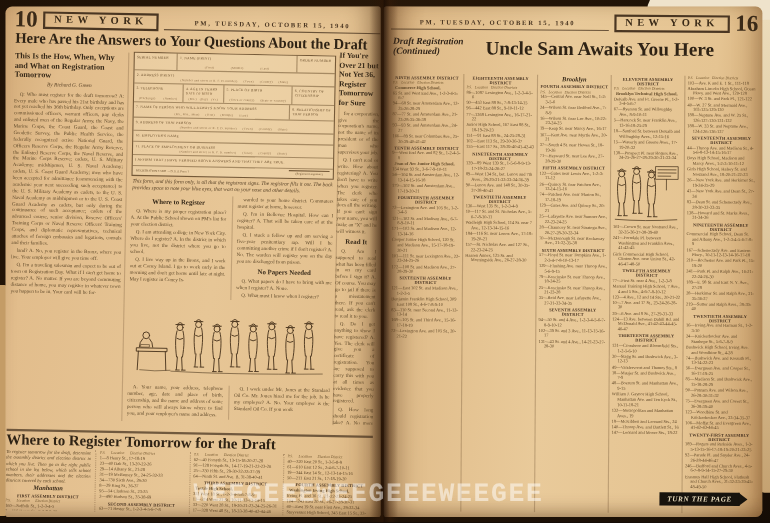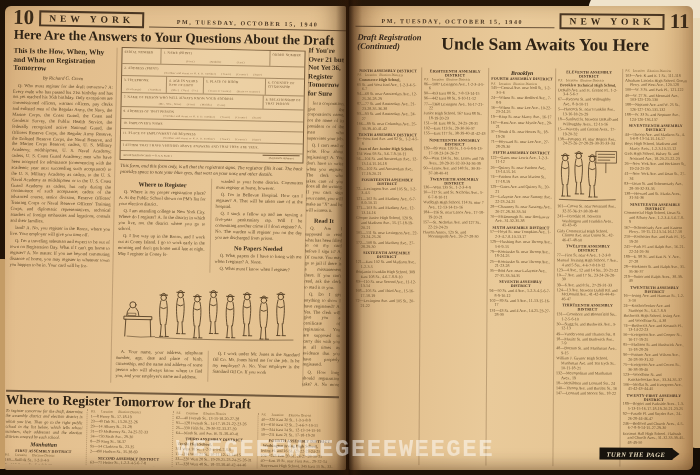--- a/index.html
+++ b/index.html
@@ -299,21 +299,21 @@
 
   <div class="gutter"></div>
 
   <div class="page right">
     <div class="tilt-r">
       <div class="masthead rp">
         <div class="mast-left">
           <div class="dateline">PM, TUESDAY, OCTOBER 15, 1940</div>
         </div>
         <div class="secbox">NEW YORK</div>
-        <div class="pnum">11</div>
+        <div class="pnum">16</div>
       </div>
 
       <div class="rp-top">
         <div class="continued">Draft Registration (Continued)</div>
         <div class="rp-headline">Uncle Sam Awaits You Here</div>
       </div>
 
       <div class="rp-cols">
         <div class="rcol">
             <div class="dh">NINTH ASSEMBLY DISTRICT</div>

